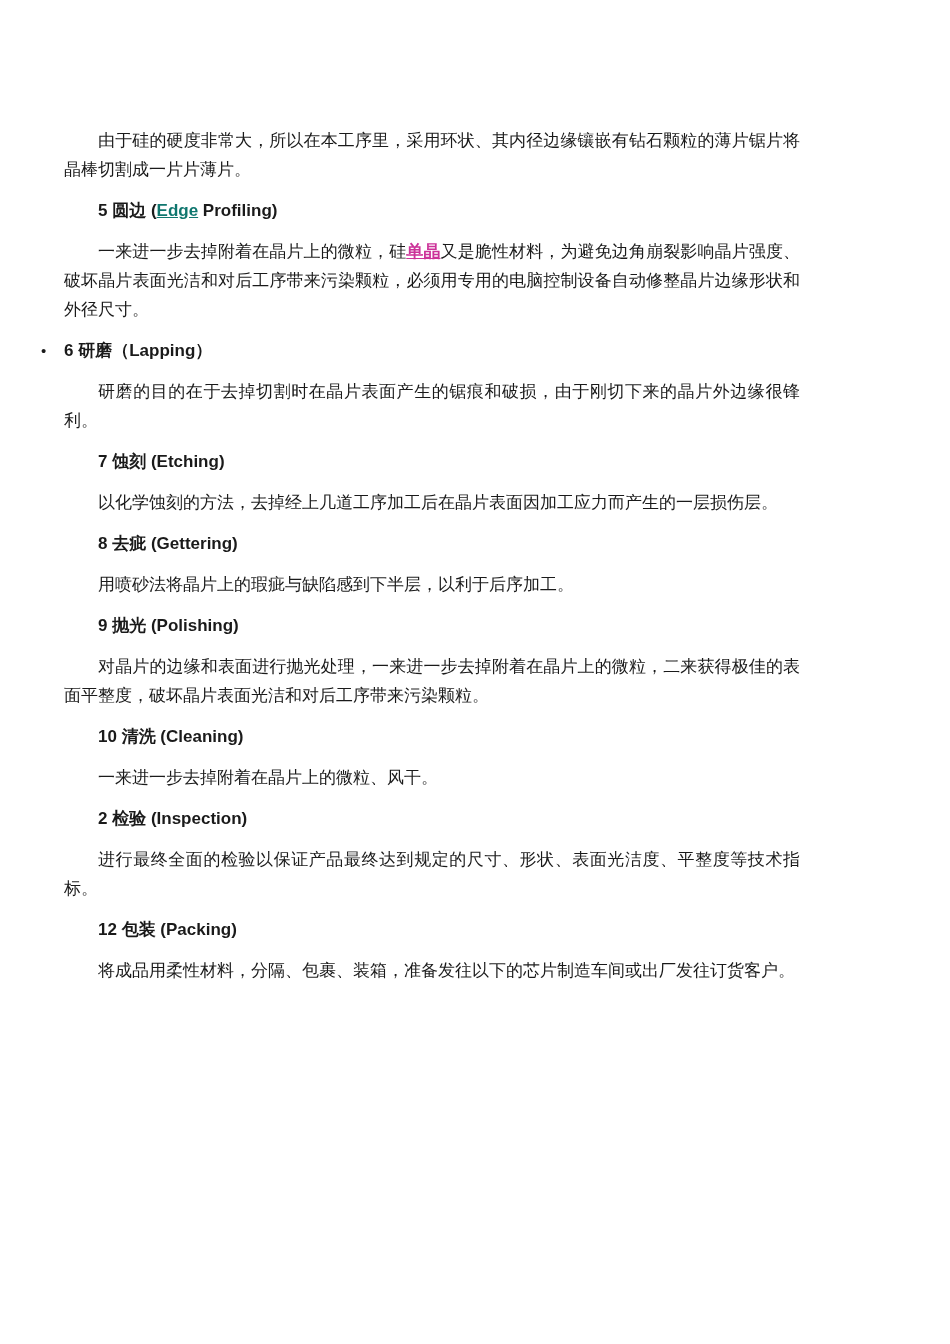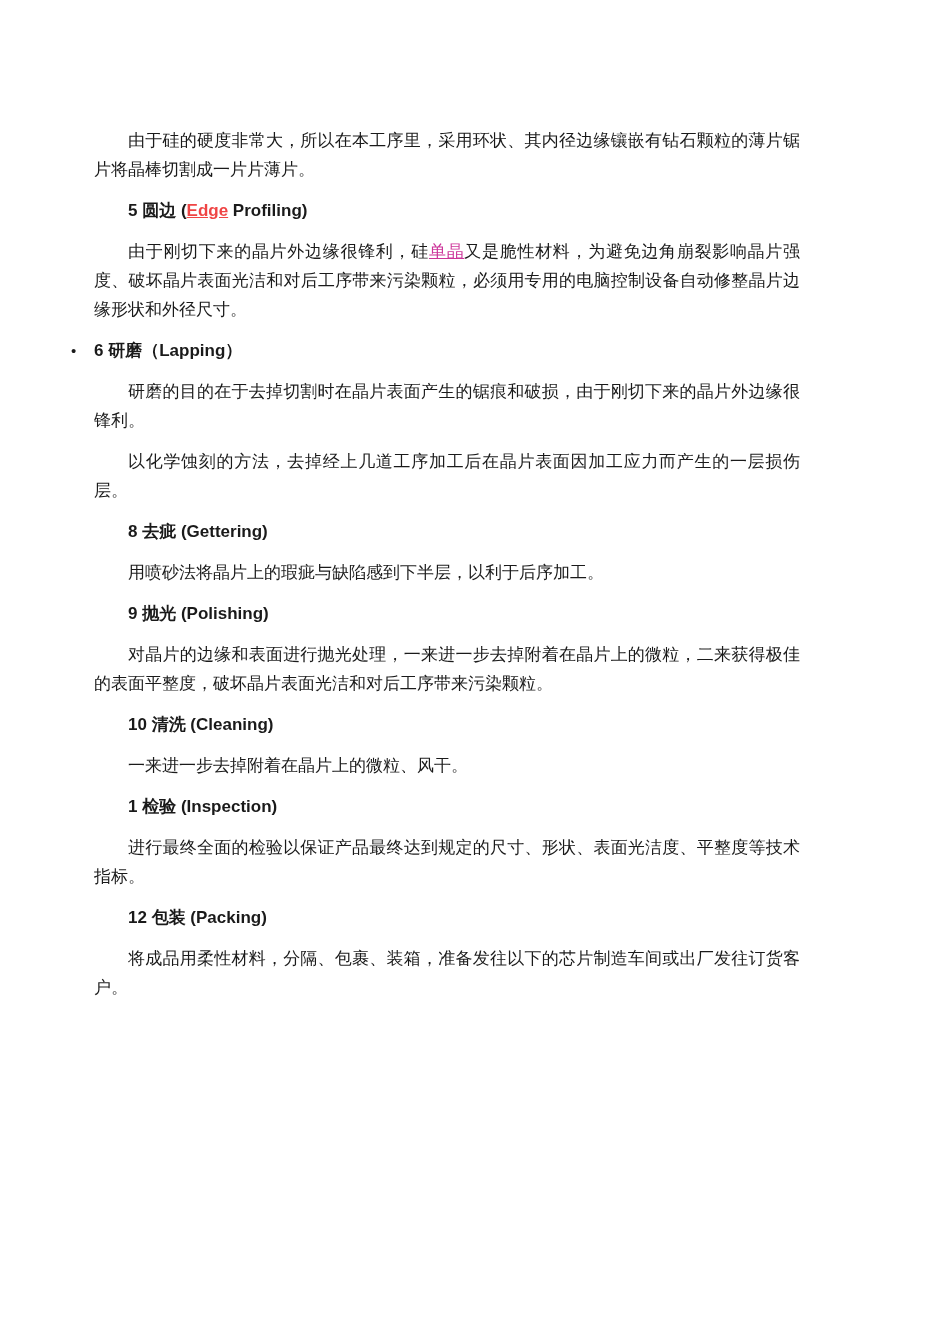--- a/index.html
+++ b/index.html
@@ -12,21 +12,21 @@
     height: 1344px;
     font-family: "Liberation Sans", "DejaVu Sans", sans-serif;
     color: #1a1a1a;
     overflow: hidden;
   }
   .doc-page {
     box-sizing: border-box;
     width: 950px;
     height: 1344px;
     background: #ffffff;
-    padding: 126px 150px 0 94px;
+    padding: 126px 150px 0 64px;
   }
   .para {
     font-size: 17px;
     line-height: 29px;
     margin: 12px 0;
     text-indent: 34px;
     text-align: justify;
     color: #1a1a1a;
   }
   .para:first-child {
@@ -53,61 +53,62 @@
     position: absolute;
     left: -23px;
     top: 0;
     font-weight: 400;
     font-size: 15px;
   }
   a.doc-link {
     text-decoration: underline;
     cursor: pointer;
   }
-  a.link-edge { color: #ef4444; }
-  a.link-monocrystal { color: #cc3399; }
+  a.link-edge { color: #0f766e; }
+  a.link-monocrystal { color: #cc3399; font-weight: bold; }
 </style>
 </head>
 <body>
 
 <div class="doc-page">
 
   <p class="para">由于硅的硬度非常大，所以在本工序里，采用环状、其内径边缘镶嵌有钻石颗粒的薄片锯片将晶棒切割成一片片薄片。</p>
 
   <div class="heading">
     <span>5 圆边 (</span><a class="doc-link link-edge">Edge</a><span> Profiling)</span>
   </div>
 
   <p class="para">
-    <span>由于刚切下来的晶片外边缘很锋利，硅</span><a class="doc-link link-monocrystal">单晶</a><span>又是脆性材料，为避免边角崩裂影响晶片强度、破坏晶片表面光洁和对后工序带来污染颗粒，必须用专用的电脑控制设备自动修整晶片边缘形状和外径尺寸。</span>
+    <span>一来进一步去掉附着在晶片上的微粒，硅</span><a class="doc-link link-monocrystal">单晶</a><span>又是脆性材料，为避免边角崩裂影响晶片强度、破坏晶片表面光洁和对后工序带来污染颗粒，必须用专用的电脑控制设备自动修整晶片边缘形状和外径尺寸。</span>
   </p>
 
   <div class="heading-bulleted">
     <span class="bullet">•</span>
     <span>6 研磨（Lapping）</span>
   </div>
 
   <p class="para">研磨的目的在于去掉切割时在晶片表面产生的锯痕和破损，由于刚切下来的晶片外边缘很锋利。</p>
 
+  <div class="heading">7 蚀刻 (Etching)</div>
 
   <p class="para">以化学蚀刻的方法，去掉经上几道工序加工后在晶片表面因加工应力而产生的一层损伤层。</p>
 
   <div class="heading">8 去疵 (Gettering)</div>
 
   <p class="para">用喷砂法将晶片上的瑕疵与缺陷感到下半层，以利于后序加工。</p>
 
   <div class="heading">9 抛光 (Polishing)</div>
 
   <p class="para">对晶片的边缘和表面进行抛光处理，一来进一步去掉附着在晶片上的微粒，二来获得极佳的表面平整度，破坏晶片表面光洁和对后工序带来污染颗粒。</p>
 
   <div class="heading">10 清洗 (Cleaning)</div>
 
   <p class="para">一来进一步去掉附着在晶片上的微粒、风干。</p>
 
-  <div class="heading">1 检验 (Inspection)</div>
+  <div class="heading">2 检验 (Inspection)</div>
 
   <p class="para">进行最终全面的检验以保证产品最终达到规定的尺寸、形状、表面光洁度、平整度等技术指标。</p>
 
   <div class="heading">12 包装 (Packing)</div>
 
   <p class="para">将成品用柔性材料，分隔、包裹、装箱，准备发往以下的芯片制造车间或出厂发往订货客户。</p>
 
 </div>
 
 </body></html>

